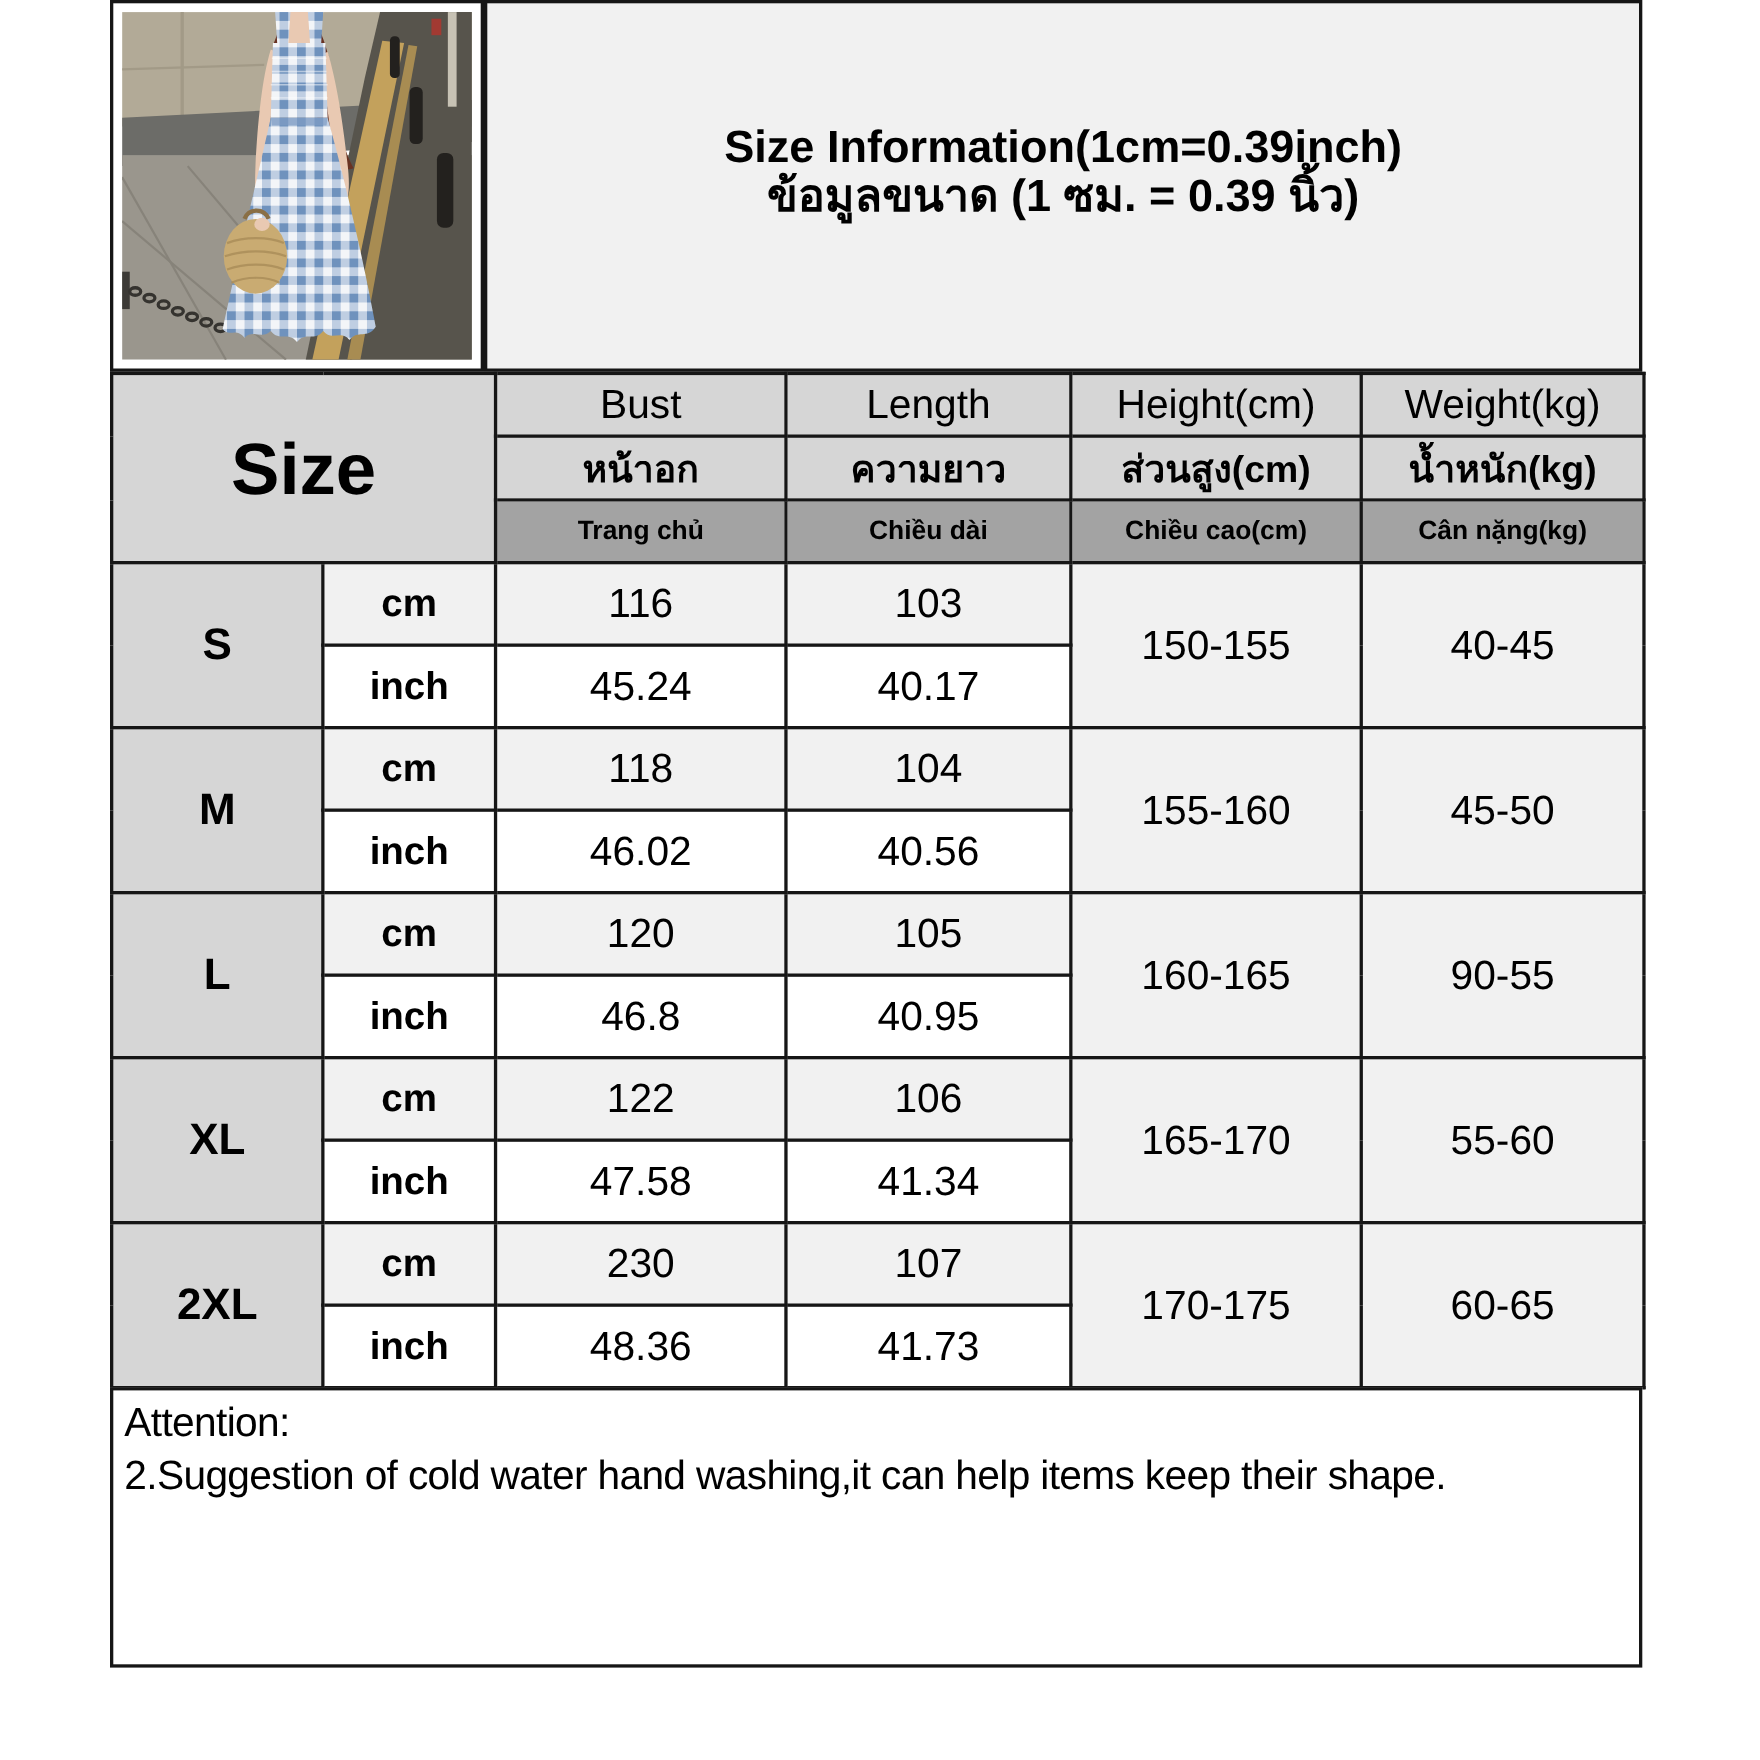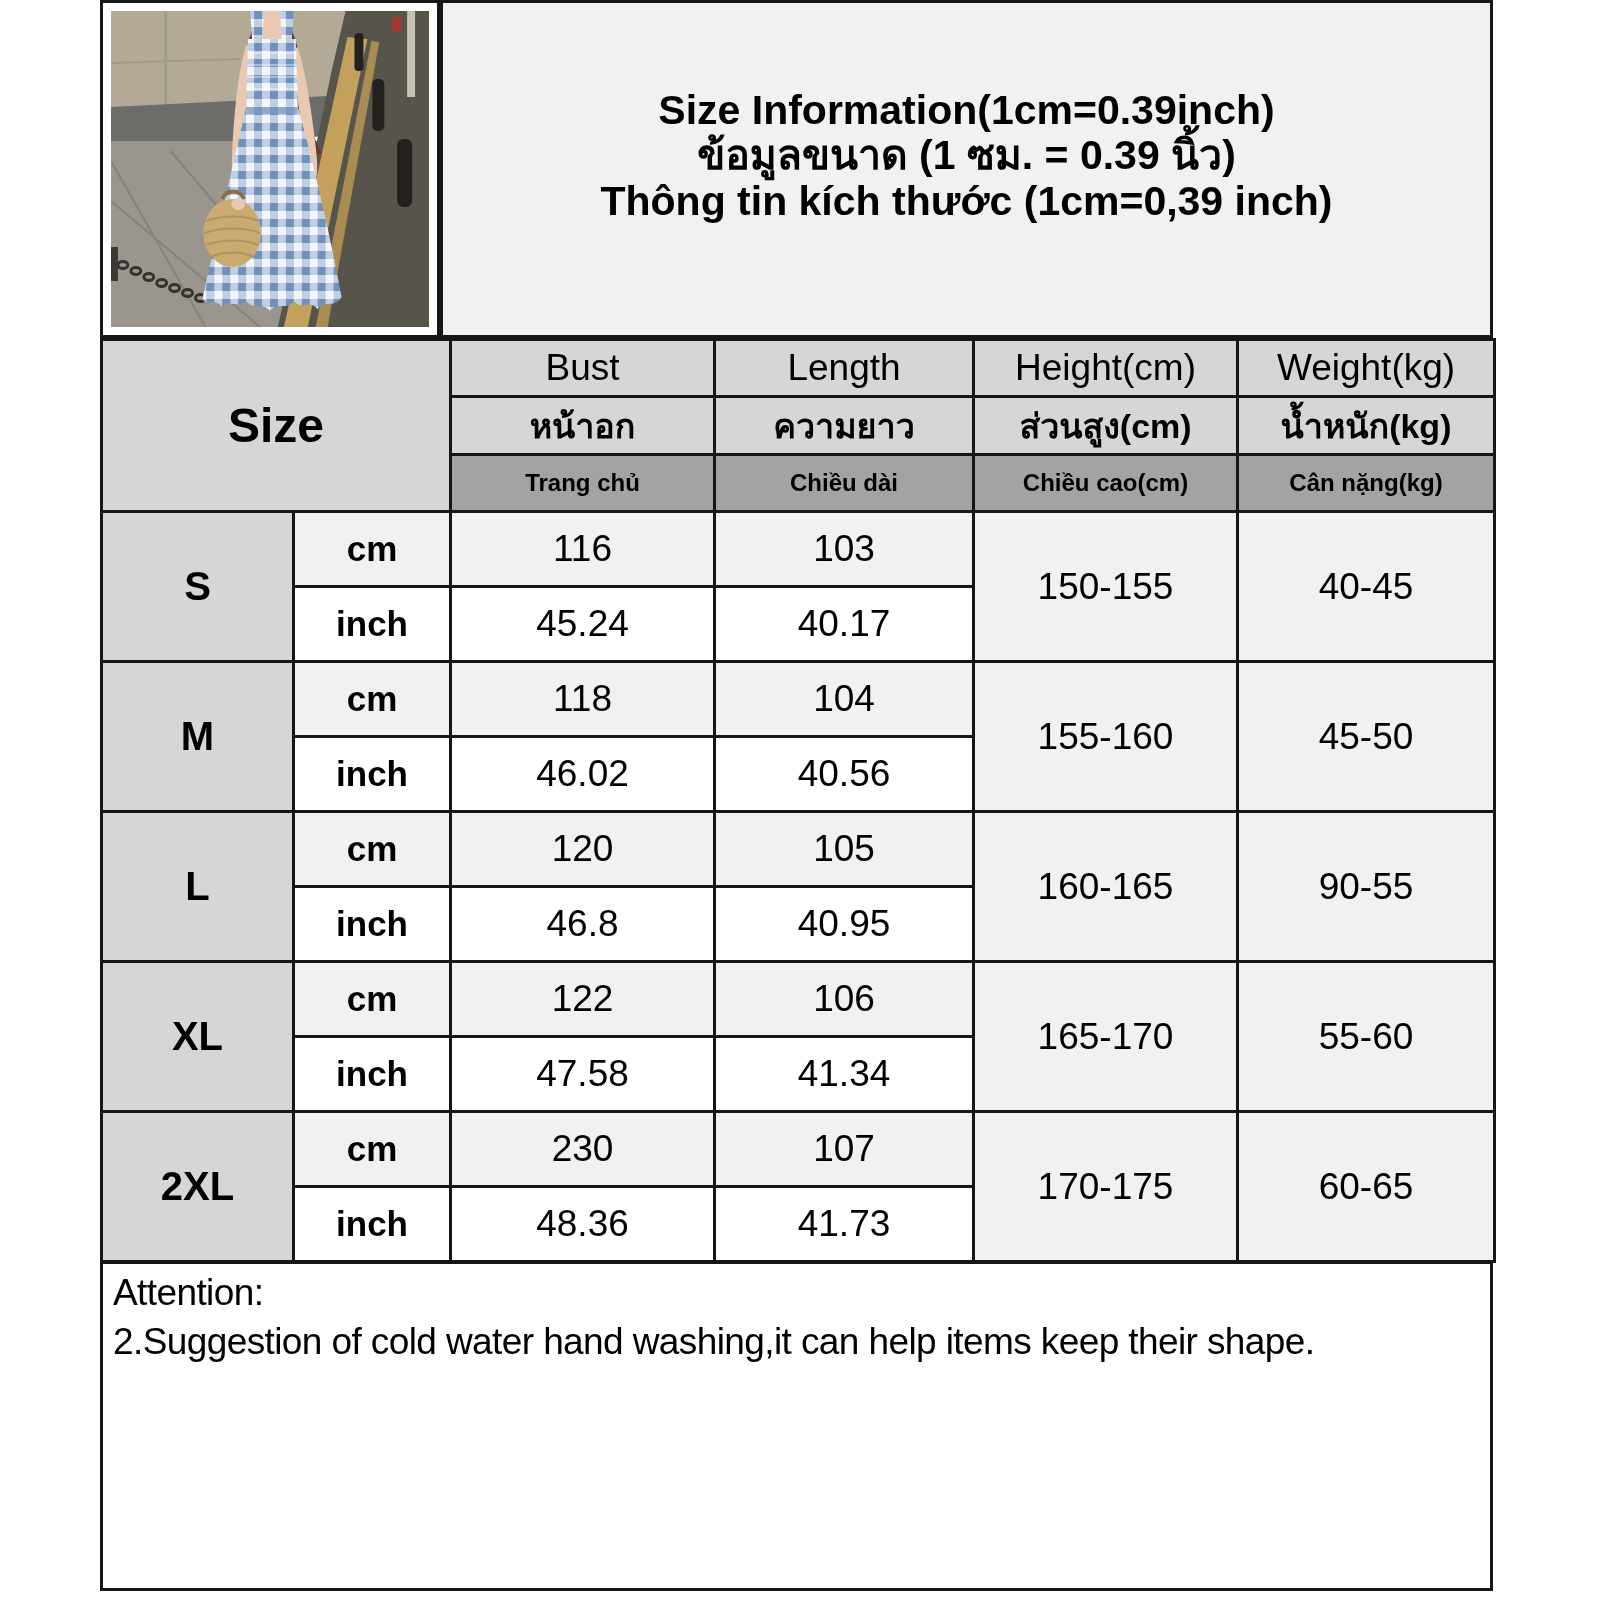--- a/index.html
+++ b/index.html
@@ -38,34 +38,34 @@
   }
   .size-table td {
     border:3px solid #161616; text-align:center; vertical-align:middle;
     padding:0; overflow:hidden;
   }
   .r-h1 { height:57px; }
   .r-h2 { height:58px; }
   .r-h3 { height:57px; }
   .r-data { height:75px; }
 
-  .c-corner   { background:#d6d6d6; font-weight:bold; font-size:48px; }
+  .c-corner   { background:#d6d6d6; font-weight:bold; font-size:66px; }
   .r-h1 .c-h  { background:#d6d6d6; font-weight:normal; font-size:37px; }
   .r-h2 .c-h  { background:#d6d6d6; font-weight:bold; font-size:34px;margin-top:48px; }
   .r-h3 .c-h  { background:#a3a3a3; font-weight:bold; font-size:24px; }
 
   .c-size  { background:#d6d6d6; font-weight:bold; font-size:40px; }
   .c-unit  { background:#f1f1f1; font-weight:bold; font-size:35px; }
   .c-val   { background:#f1f1f1; font-size:37px; }
   .c-range { background:#f1f1f1; font-size:37px; }
   .w       { background:#ffffff; }
 
   
   .attention-box {
-    position:absolute; left:100px; top:1261px; width:1393px; height:330px;
+    position:absolute; left:100px; top:1261px; width:1393px; height:255px;
     border:3px solid #161616; background:#ffffff;
     padding:4px 0 0 10px; font-size:37px; line-height:1.33; letter-spacing:-0.6px;
   }
   .attention-box p { margin:0; }
 </style>
 </head>
 <body>
 
 <div class="canvas">
 
@@ -152,21 +152,20 @@
         <ellipse cx="128" cy="193" rx="7" ry="6" fill="#e9c9b2"></ellipse>
       </g>
     </svg>
   </div>
 
   <div class="green-flag"></div>
 
   <div class="title-box">
     <div class="title-line">Size Information(1cm=0.39inch)</div>
     <div class="title-line">ข้อมูลขนาด (1 ซม. = 0.39 นิ้ว)</div>
-    <div class="title-line">Thông tin kích thước (1cm=0,39 inch)</div>
   </div>
 
   <table class="size-table">
     <colgroup>
       <col style="width:192px">
         <col style="width:157px">
         <col style="width:264px">
       <col style="width:259px">
         <col style="width:264px">
         <col style="width:257px">

